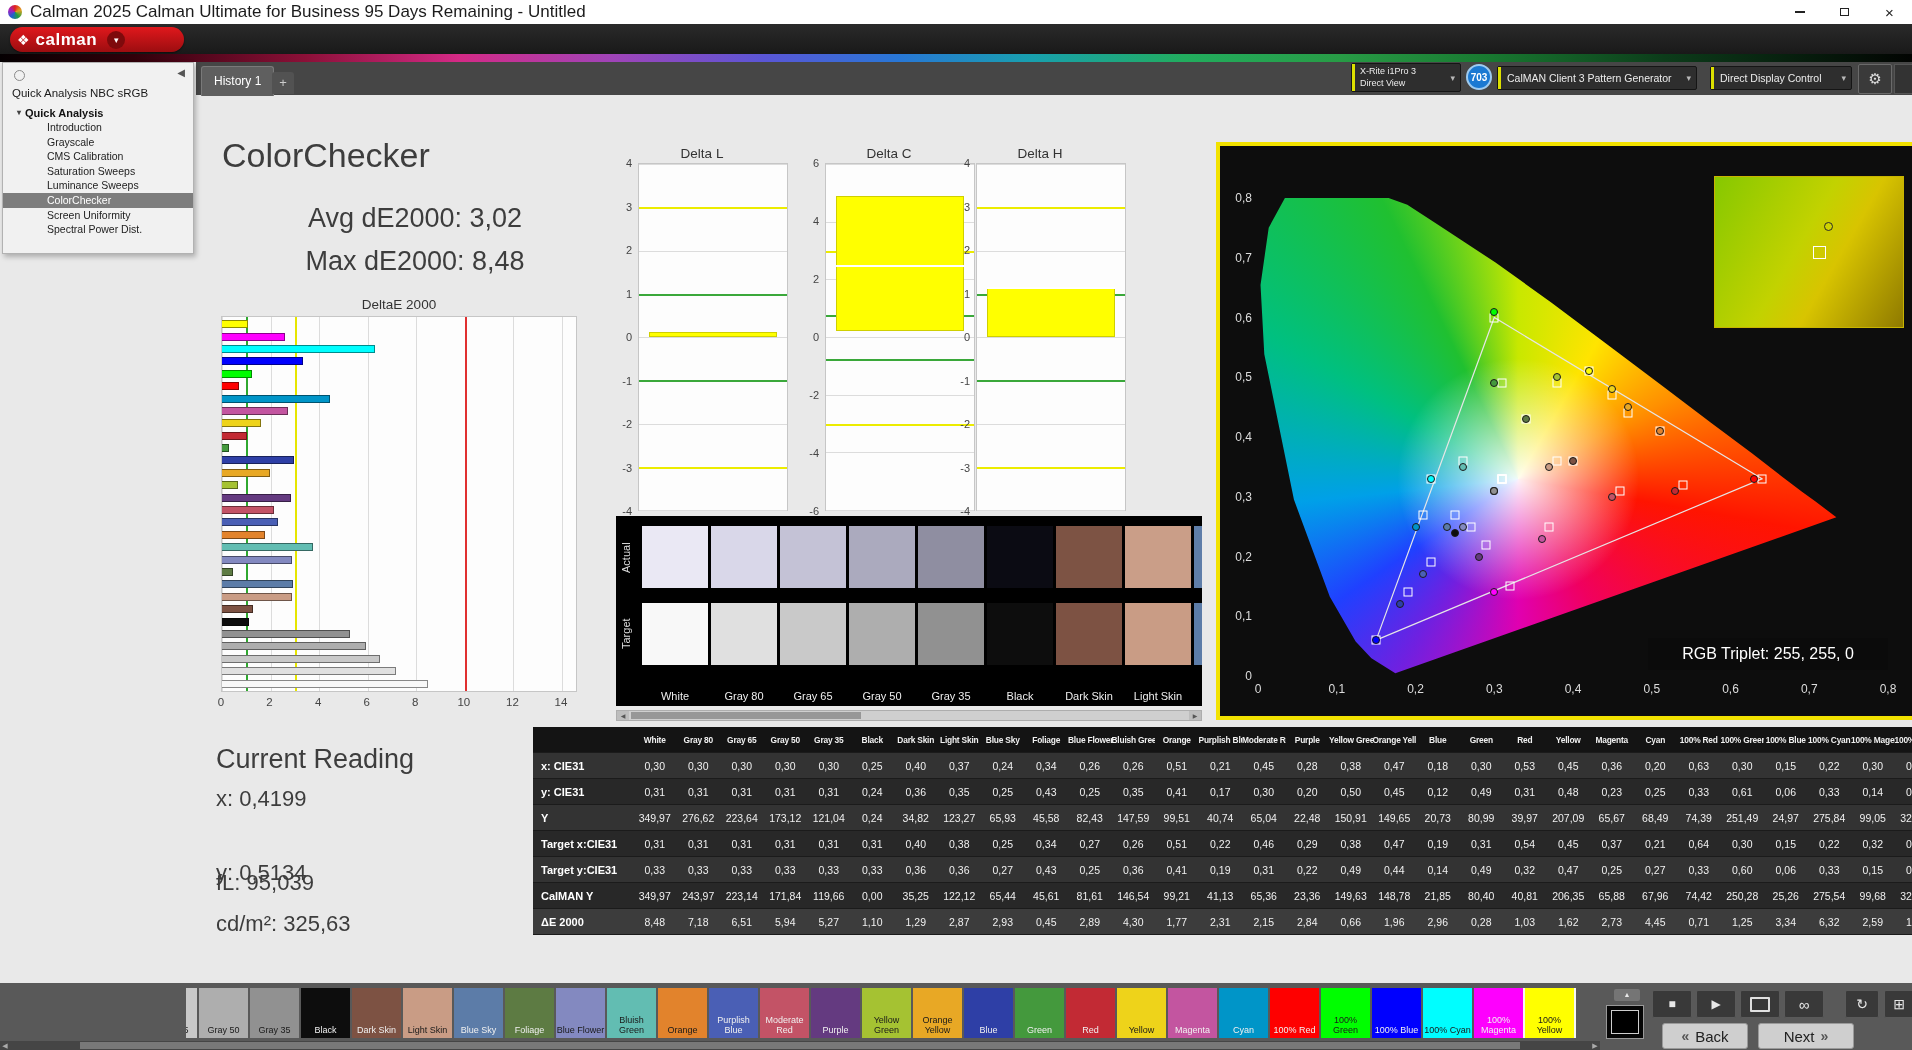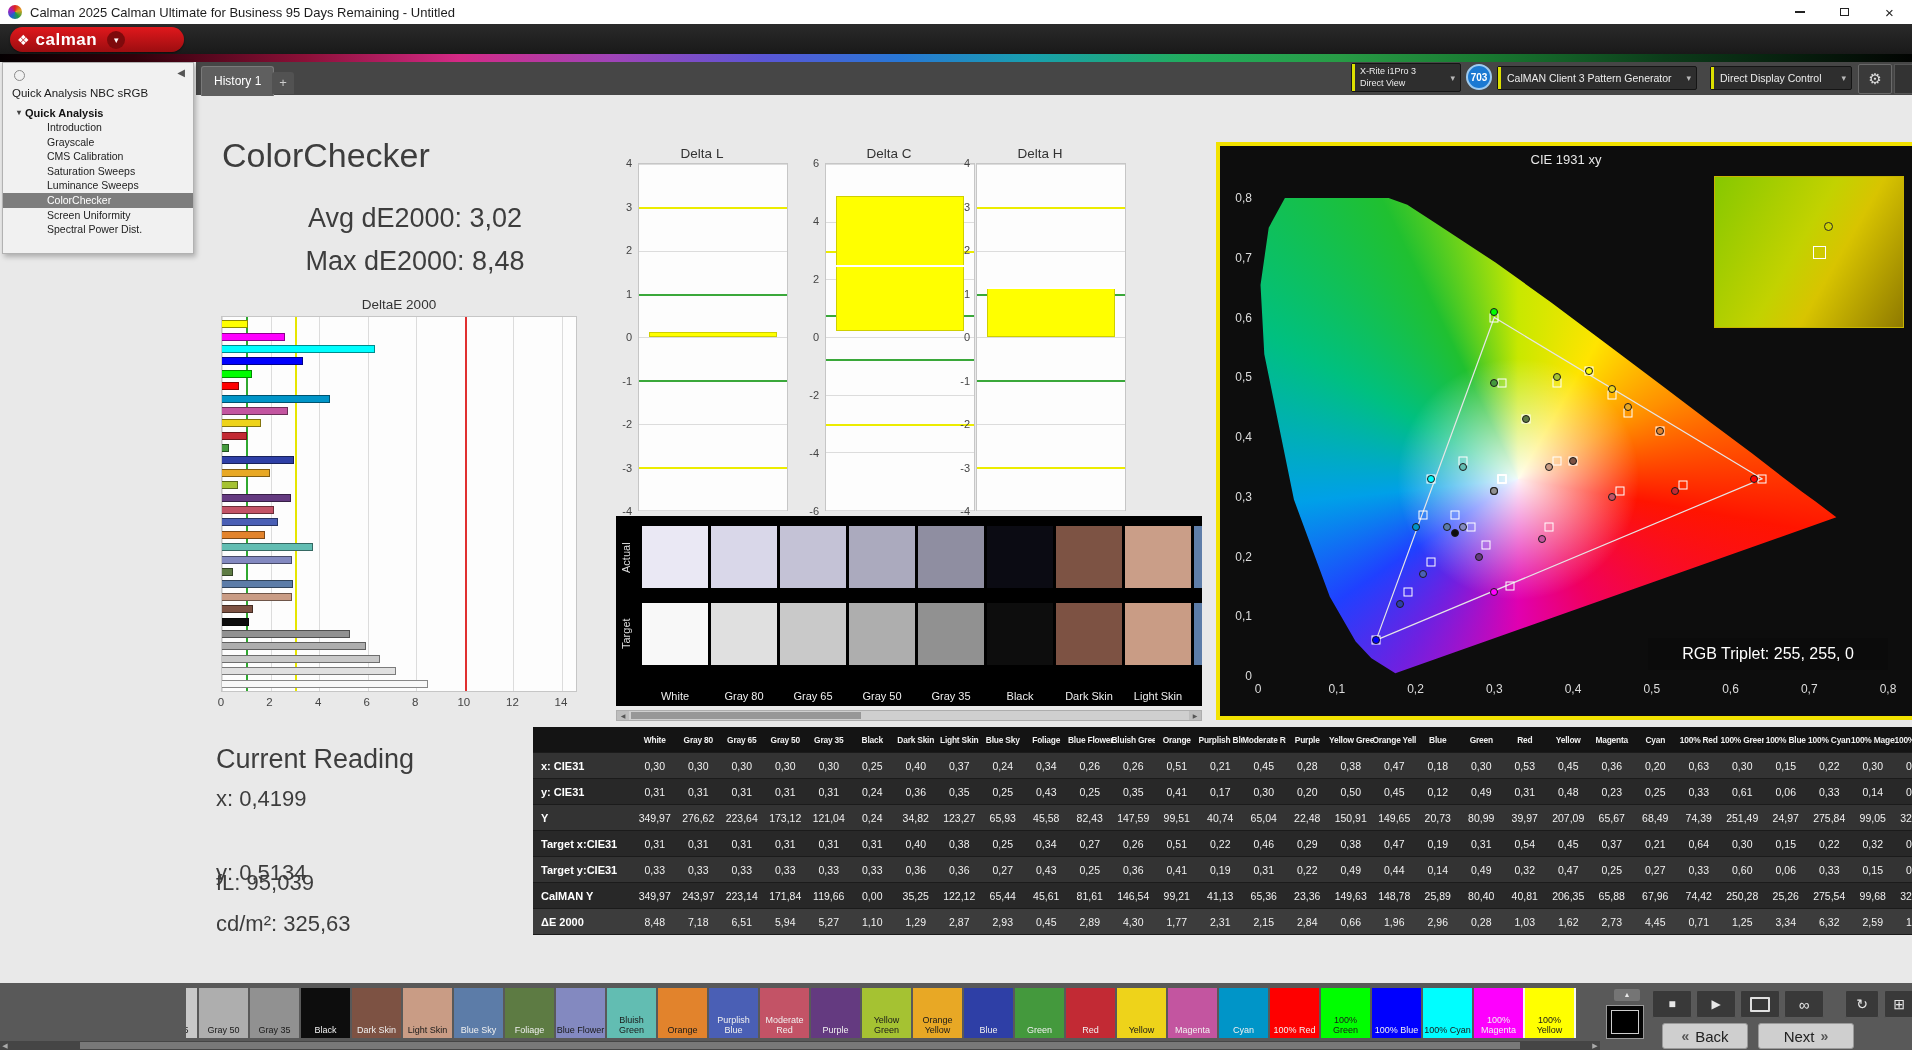--- a/index.html
+++ b/index.html
@@ -4,21 +4,21 @@
 <style>
   html,body{margin:0;padding:0}
   body{width:1912px;height:1050px;position:relative;overflow:hidden;background:#e9e9e9;
        font-family:"Liberation Sans",sans-serif;-webkit-font-smoothing:antialiased}
 
   
   #titlebar{position:absolute;left:0;top:0;width:1912px;height:24px;background:#ffffff;
             border-bottom:1px solid #d8d8d8;display:flex;align-items:center}
   #app-icon{width:14px;height:14px;border-radius:50%;margin:0 8px 0 8px;
             background:conic-gradient(#e02020,#e0a020,#20a040,#2060d0,#a020c0,#e02020)}
-  #win-title{font-size:13px;color:#1c1c1c}
+  #win-title{font-size:17px;color:#1c1c1c}
   #win-controls{position:absolute;right:0;top:0;height:24px;display:flex}
   .winbtn{width:45px;height:24px;display:flex;align-items:center;justify-content:center;color:#222;cursor:default}
   .min-glyph{width:10px;height:2px;background:#222}
   .max-glyph{width:9px;height:8px;border:1.5px solid #222;box-sizing:border-box}
   #close-btn{font-size:15px}
 
   
   #brandbar{position:absolute;left:0;top:24px;width:1912px;height:30px;
             background:linear-gradient(#2a2a2a,#191919)}
   #logo{position:absolute;left:10px;top:3px;height:25px;min-width:160px;border-radius:13px;
@@ -521,21 +521,20 @@
       </div>
     </div>
 </div>
 <div id="cmp-scroll">
   <div class="scroll-arrow" style="left:0">◀</div>
   <div id="cmp-thumb"></div>
   <div class="scroll-arrow" style="right:0">▶</div>
 </div>
 
 <div id="cie-panel">
-  <div id="cie-title">CIE 1931 xy</div>
   <div id="cie-plot">
     <div id="horseshoe">
       <div id="white-glow"></div>
     </div>
     <svg id="gamut-svg" viewBox="0 0 100 100" preserveAspectRatio="none">
       <polygon id="gamut-poly" fill="none" stroke="#e6e6e6" stroke-width="1.2" vector-effect="non-scaling-stroke" points="80,58.75 37.49999999999999,25.00000000000001 18.749999999999996,92.5"></polygon>
     </svg>
     <div id="cie-points">
         <div class="cie-sq" style="left: 38.75%; top: 58.75%;"></div>
         <div class="cie-dot" style="left: 37.5%; top: 61.25%; background: rgb(248, 248, 248);"></div>
@@ -846,21 +845,21 @@
       <div class="tcell">65,44</div>
       <div class="tcell">45,61</div>
       <div class="tcell">81,61</div>
       <div class="tcell">146,54</div>
       <div class="tcell">99,21</div>
       <div class="tcell">41,13</div>
       <div class="tcell">65,36</div>
       <div class="tcell">23,36</div>
       <div class="tcell">149,63</div>
       <div class="tcell">148,78</div>
-      <div class="tcell">25,89</div>
+      <div class="tcell">21,85</div>
       <div class="tcell">80,40</div>
       <div class="tcell">40,81</div>
       <div class="tcell">206,35</div>
       <div class="tcell">65,88</div>
       <div class="tcell">67,96</div>
       <div class="tcell">74,42</div>
       <div class="tcell">250,28</div>
       <div class="tcell">25,26</div>
       <div class="tcell">275,54</div>
       <div class="tcell">99,68</div>

